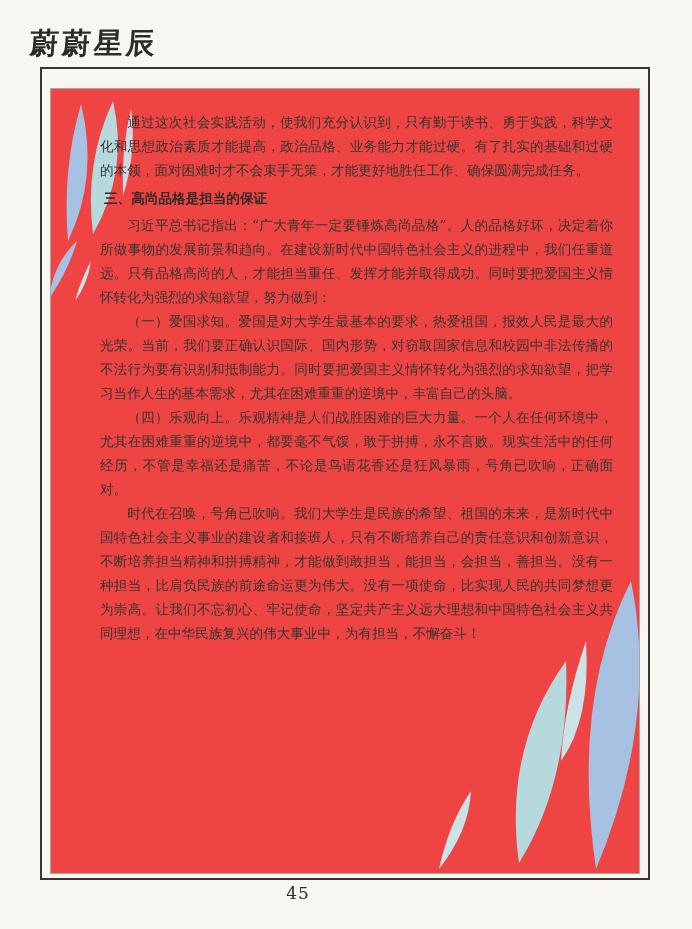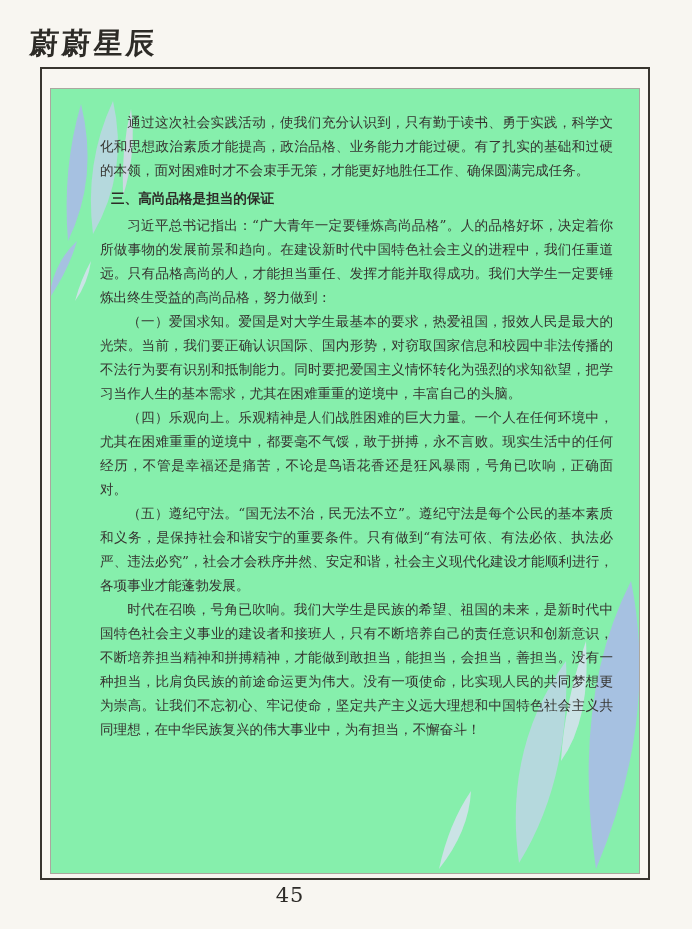--- a/index.html
+++ b/index.html
@@ -22,49 +22,49 @@
   .outer-frame {
     position: absolute; left: 40px; top: 67px;
     width: 606px; height: 809px;
     border: 2px solid #38352f;
   }
 
   .content-box {
     position: absolute; left: 50px; top: 88px;
     width: 588px; height: 784px;
     border: 1px solid #aba79f;
-    background: #86efac;
+    background: #ef4444;
     overflow: hidden;
   }
 
   .decor {
     position: absolute; left: 0; top: 0;
     width: 588px; height: 784px;
     display: block;
   }
 
   .doc-text {
     position: absolute; left: 49px; top: 21px;
     width: 513px;
     font-size: 13.6px; line-height: 24px;
     color: #363430;
     text-align: justify;
     text-justify: inter-ideograph;
     z-index: 2;
   }
   .doc-text p { margin: 0; text-indent: 2em; }
   .doc-text h3 {
-    margin: 4px 11px 3px; font-size: inherit; font-weight: bold;
+    margin: 4px 4px 3px; font-size: inherit; font-weight: bold;
     color: #2d2b27; text-indent: 0;
   }
 
   .page-number {
-    position: absolute; left: 0; top: 883px;
+    position: absolute; left: 8px; top: 883px;
     width: 580px; text-align: center;
-    font-size: 21px; color: #2e2c29;
+    font-size: 17px; color: #2e2c29;
     letter-spacing: 1px;
   }
 </style>
 </head>
 <body>
 
 <div class="page">
 
   <div class="brand">蔚蔚星辰</div>
 
@@ -82,24 +82,23 @@
 
       <path d="M 535 552 Q 540 630 510 672 Q 513 616 535 552 Z" fill="#cbe3e6"></path>
       <path d="M 515 572 Q 520 690 468 774 Q 452 660 515 572 Z" fill="#b5d9dd"></path>
       <path d="M 420 702 Q 418 742 388 780 Q 398 734 420 702 Z" fill="#cbe3e6"></path>
       <path d="M 580 492 Q 608 630 545 780 Q 520 610 580 492 Z" fill="#a6c1e1"></path>
     </svg>
 
     <div class="doc-text">
       <p>通过这次社会实践活动，使我们充分认识到，只有勤于读书、勇于实践，科学文化和思想政治素质才能提高，政治品格、业务能力才能过硬。有了扎实的基础和过硬的本领，面对困难时才不会束手无策，才能更好地胜任工作、确保圆满完成任务。</p>
       <h3>三、高尚品格是担当的保证</h3>
-      <p>习近平总书记指出：“广大青年一定要锤炼高尚品格”。人的品格好坏，决定着你所做事物的发展前景和趋向。在建设新时代中国特色社会主义的进程中，我们任重道远。只有品格高尚的人，才能担当重任、发挥才能并取得成功。我们大学生一定要锤炼出终生受益的高尚品格，努力做到：</p>
+      <p>习近平总书记指出：“广大青年一定要锤炼高尚品格”。人的品格好坏，决定着你所做事物的发展前景和趋向。在建设新时代中国特色社会主义的进程中，我们任重道远。只有品格高尚的人，才能担当重任、发挥才能并取得成功。同时要把爱国主义情怀转化为强烈的求知欲望，努力做到：</p>
       <p>（一）爱国求知。爱国是对大学生最基本的要求，热爱祖国，报效人民是最大的光荣。当前，我们要正确认识国际、国内形势，对窃取国家信息和校园中非法传播的不法行为要有识别和抵制能力。同时要把爱国主义情怀转化为强烈的求知欲望，把学习当作人生的基本需求，尤其在困难重重的逆境中，丰富自己的头脑。</p>
       <p>（四）乐观向上。乐观精神是人们战胜困难的巨大力量。一个人在任何环境中，尤其在困难重重的逆境中，都要毫不气馁，敢于拼搏，永不言败。现实生活中的任何经历，不管是幸福还是痛苦，不论是鸟语花香还是狂风暴雨，号角已吹响，正确面对。</p>
-      <p>（五）遵纪守法。“国无法不治，民无法不立”。遵纪守法是每个公民的基本素质和义务，是保持社会和谐安宁的重要条件。只有做到“有法可依、有法必依、执法必严、违法必究”，社会才会秩序井然、安定和谐，社会主义现代化建设才能顺利进行，各项事业才能蓬勃发展。</p>
       <p>时代在召唤，号角已吹响。我们大学生是民族的希望、祖国的未来，是新时代中国特色社会主义事业的建设者和接班人，只有不断培养自己的责任意识和创新意识，不断培养担当精神和拼搏精神，才能做到敢担当，能担当，会担当，善担当。没有一种担当，比肩负民族的前途命运更为伟大。没有一项使命，比实现人民的共同梦想更为崇高。让我们不忘初心、牢记使命，坚定共产主义远大理想和中国特色社会主义共同理想，在中华民族复兴的伟大事业中，为有担当，不懈奋斗！</p>
     </div>
 
   </div>
 
   <div class="page-number">45</div>
 
 </div>
 
 </body></html>

